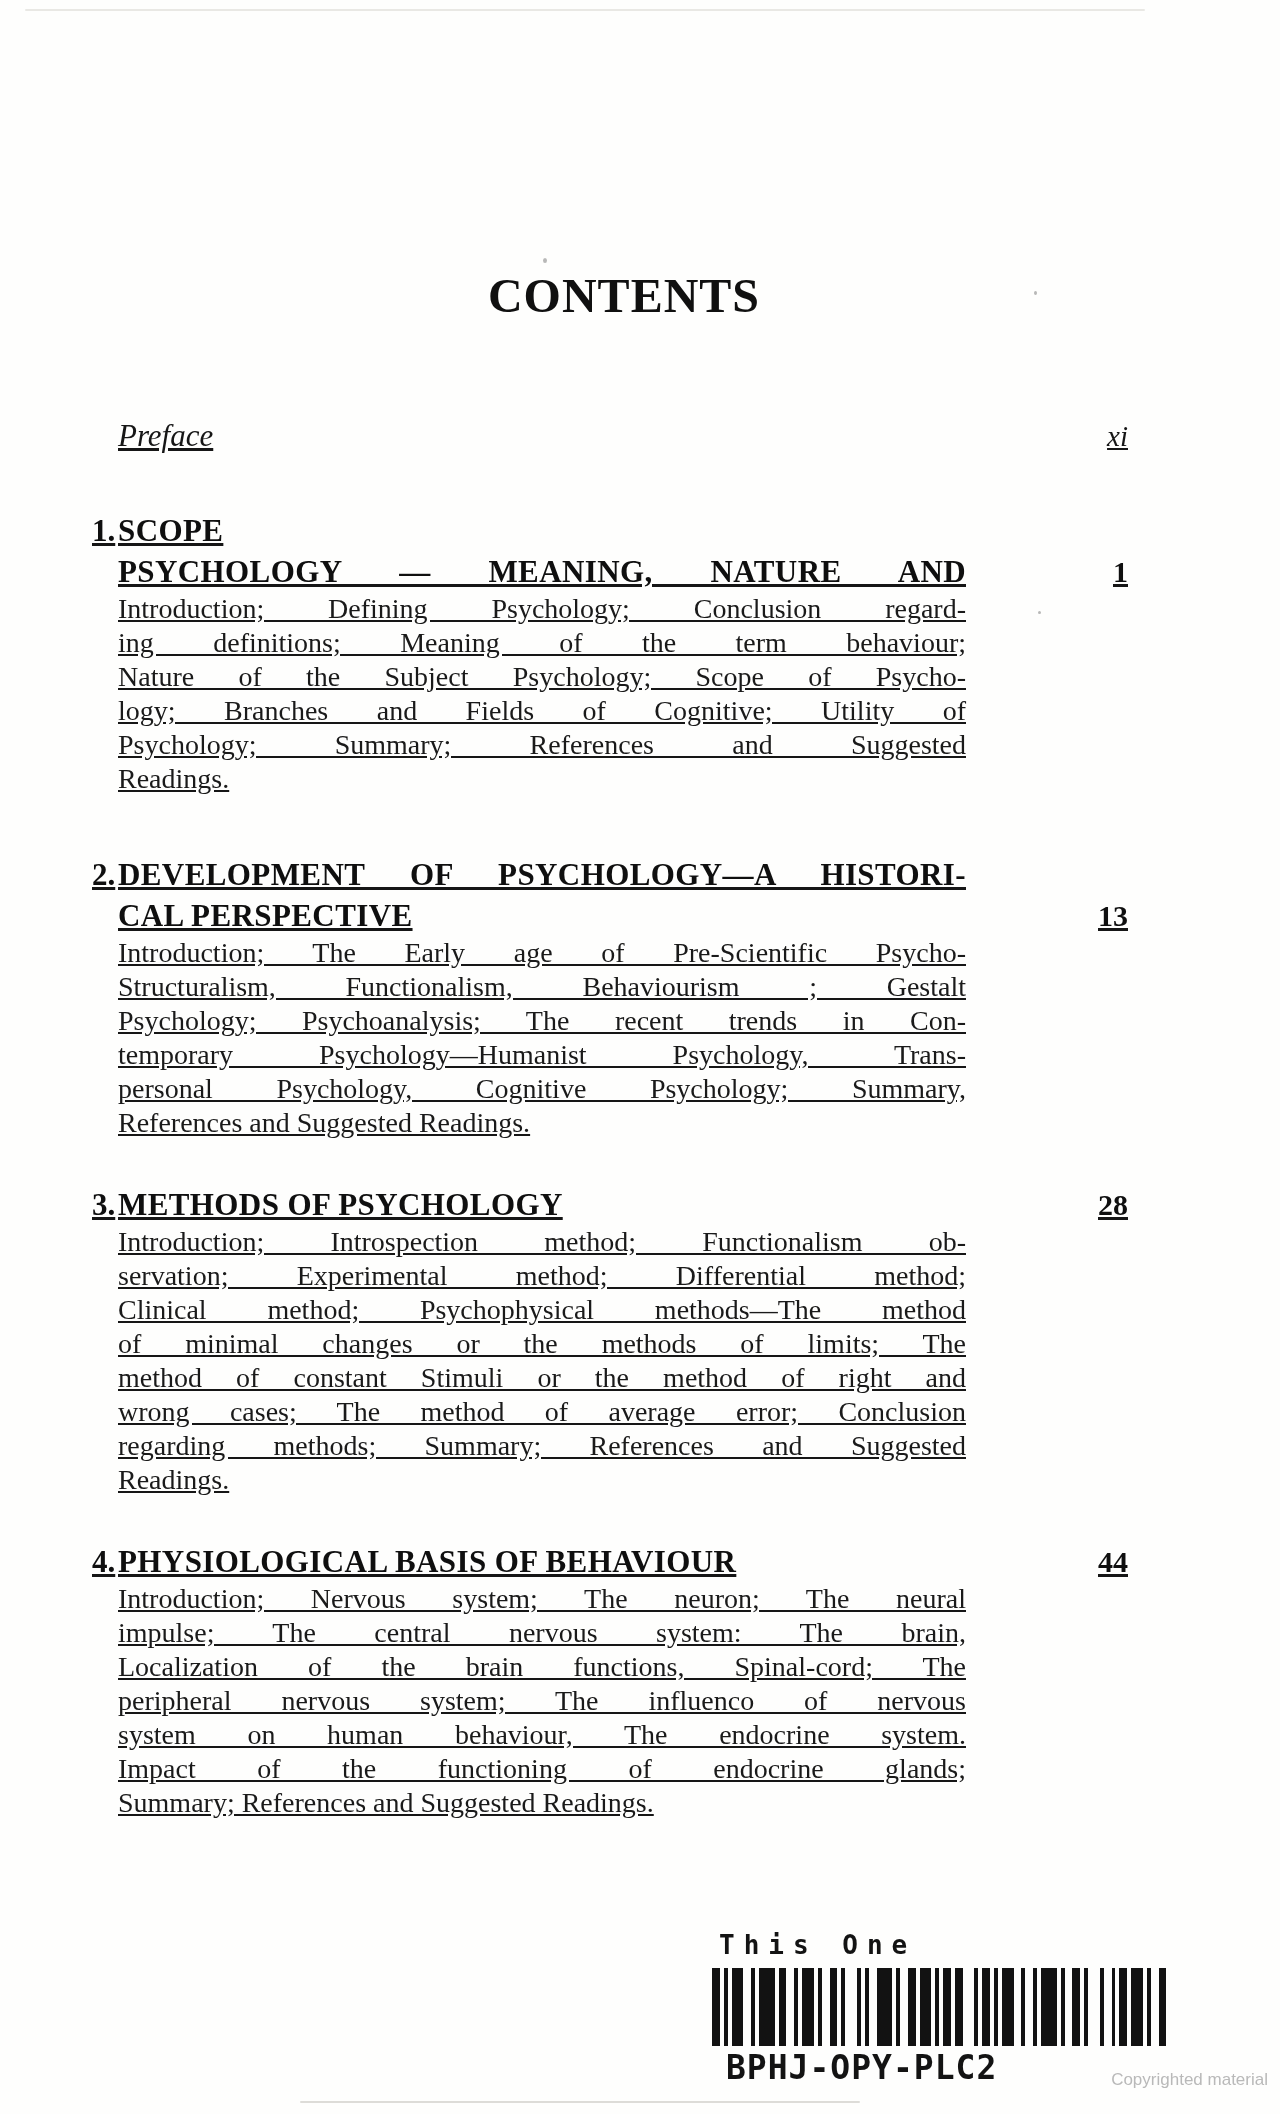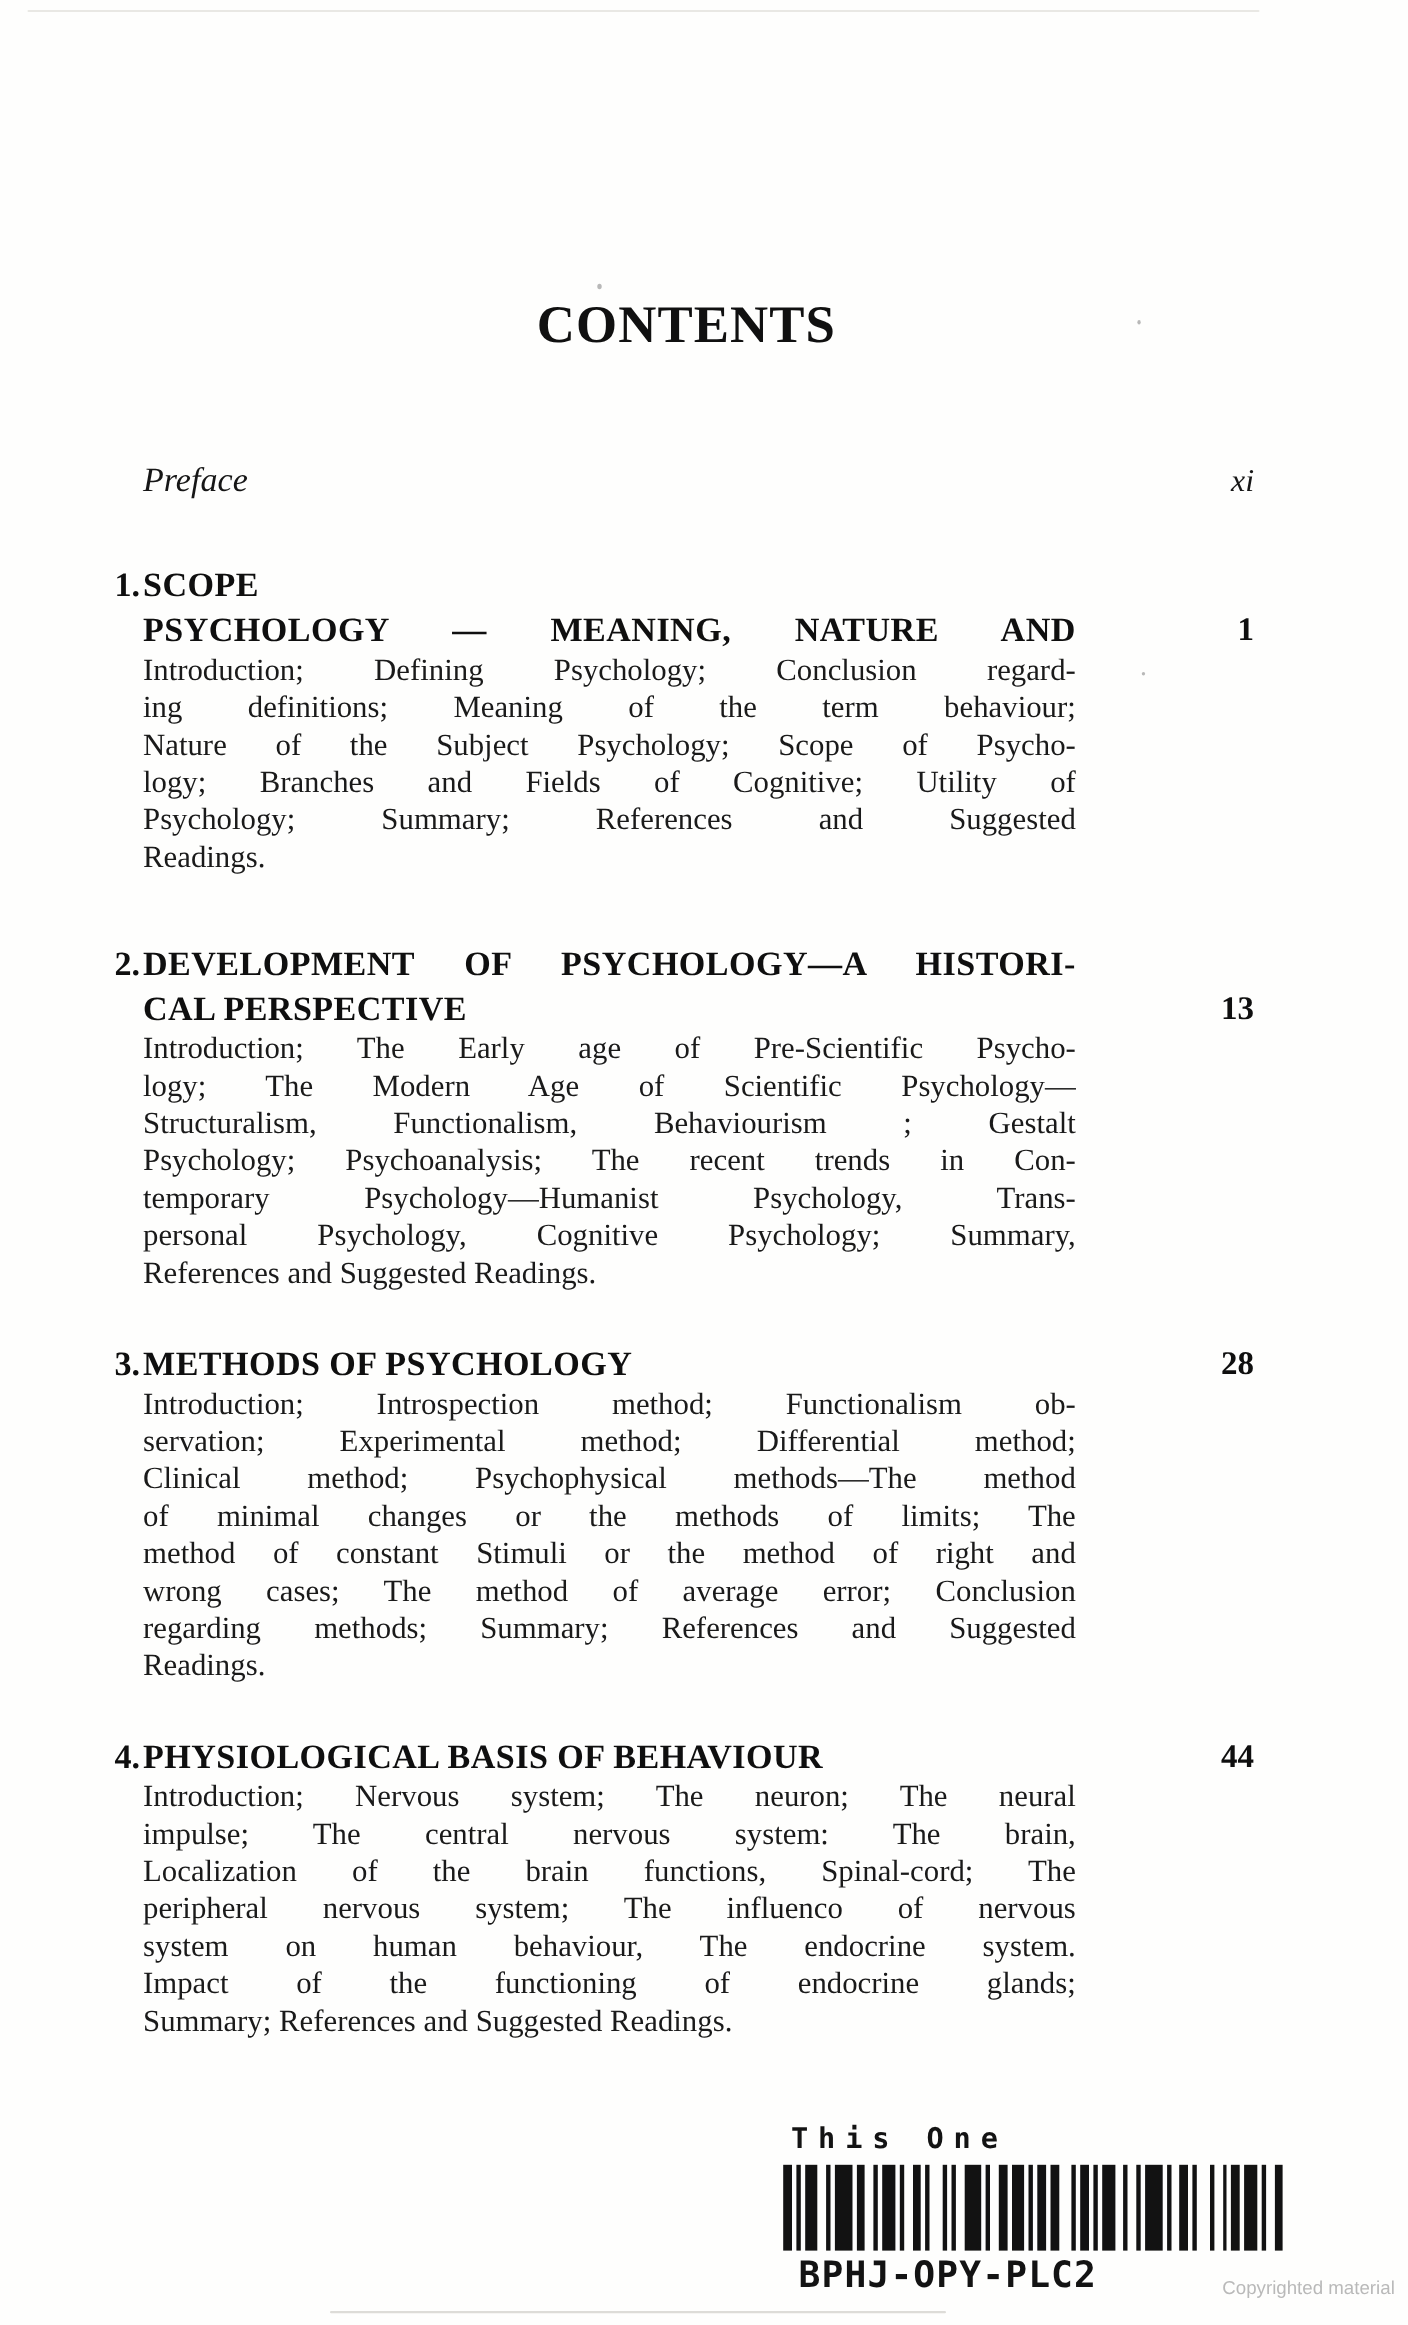--- a/index.html
+++ b/index.html
@@ -29,21 +29,21 @@
 
   .doc-title {
     position: absolute; top: 268px; left: 0; width: 1248px;
     text-align: center;
     font-size: 48px; font-weight: bold;
     letter-spacing: 1px;
     color: #101010;
   }
 
   .toc {
-    position: absolute; top: 418px; left: 104px; width: 1036px;
+    position: absolute; top: 418px; left: 92px; width: 1036px; text-decoration: underline;
   }
 
   .preface-row {
     display: flex; align-items: baseline;
     font-style: italic; font-size: 31px; line-height: 36px;
     padding-left: 26px;
   }
   .preface-row .pref-page { margin-left: auto; font-size: 29px; }
 
   .toc-entry { margin-top: 56px; }
@@ -140,21 +140,20 @@
         <div class="entry-head">
           <span class="entry-num">2.</span>
           <div class="entry-title">
             <div class="line jl">DEVELOPMENT OF PSYCHOLOGY—A HISTORI-</div>
             <div class="line">CAL PERSPECTIVE</div>
           </div>
           <span class="entry-page">13</span>
         </div>
         <div class="entry-desc">
           <div class="line jl">Introduction; The Early age of Pre-Scientific Psycho-</div>
-          <div class="line jl">logy; The Modern Age of Scientific Psychology—</div>
           <div class="line jl">Structuralism, Functionalism, Behaviourism ; Gestalt</div>
           <div class="line jl">Psychology; Psychoanalysis; The recent trends in Con-</div>
           <div class="line jl">temporary Psychology—Humanist Psychology, Trans-</div>
           <div class="line jl">personal Psychology, Cognitive Psychology; Summary,</div>
           <div class="line">References and Suggested Readings.</div>
         </div>
       </div>
       <div class="toc-entry">
         <div class="entry-head">
           <span class="entry-num">3.</span>

